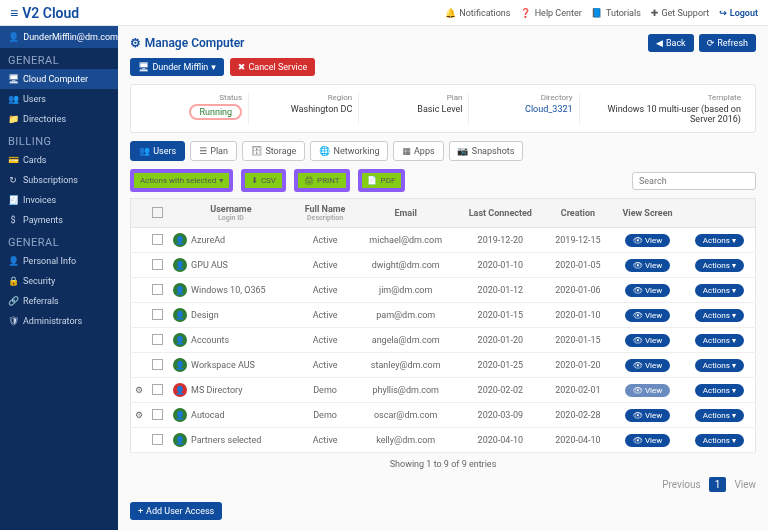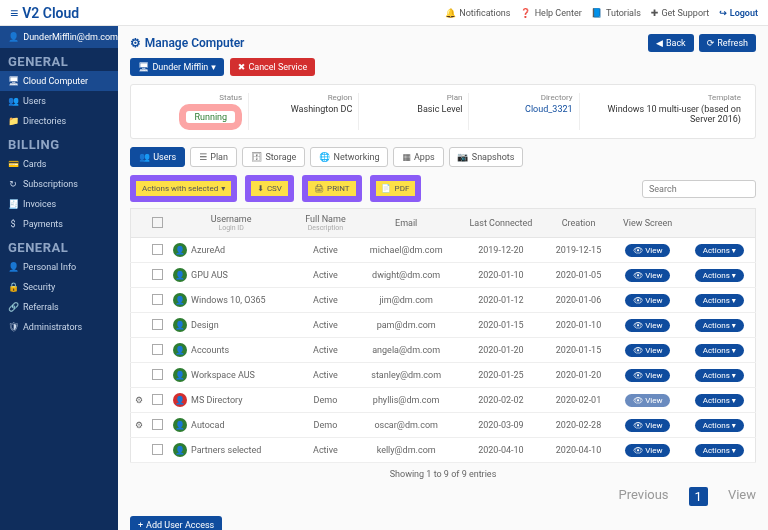--- a/index.html
+++ b/index.html
@@ -6,60 +6,60 @@
 body{font-size:10px;color:#333;background:#fff;width:768px;height:530px;overflow:hidden}
 .topbar{height:26px;display:flex;align-items:center;padding:0 10px;border-bottom:1px solid #e5e5e5}
 .brand{display:flex;align-items:center;font-size:14px;font-weight:600;color:#0f4c9e}
 .brand-icon{margin-right:4px;font-size:14px;cursor:pointer}
 .top-right{margin-left:auto;display:flex;gap:10px;font-size:9px;color:#555}
 .top-right .tlink{display:flex;align-items:center;gap:3px;cursor:pointer}
 .top-right .tlink.logout{color:#0f4c9e;font-weight:600}
 .shell{display:flex;height:504px}
 .sidebar{width:118px;background:#0f2d5c;color:#c9d6e8;display:flex;flex-direction:column;font-size:9px}
 .org-select{background:#1a4a8f;color:#fff;padding:6px 8px;display:flex;align-items:center;gap:4px;cursor:pointer;font-size:9px}
-.sb-section{padding:6px 8px 2px;font-size:13px;font-weight:700;color:#8fa5c5;letter-spacing:.5px}
+.sb-section{padding:6px 8px 2px;font-size:11px;font-weight:400;color:#8fa5c5;letter-spacing:.5px}
 .sb-item{padding:5px 8px;display:flex;align-items:center;gap:5px;cursor:pointer;color:#c9d6e8}
 .sb-item.active{background:#1a4a8f;color:#fff}
 .sb-icon{width:10px;text-align:center;font-size:9px}
 .main{flex:1;background:#fafafa;padding:8px 12px;overflow:auto}
 .page-head{display:flex;align-items:center;margin-bottom:6px}
 .page-title{color:#0f4c9e;font-size:12px;font-weight:600;display:flex;align-items:center;gap:4px}
 .head-btns{margin-left:auto;display:flex;gap:5px}
 .btn{border:none;border-radius:3px;padding:4px 8px;font-size:9px;cursor:pointer;display:inline-flex;align-items:center;gap:3px;color:#fff}
 .btn-blue{background:#0f4c9e}
 .btn-red{background:#d32f2f}
-.btn-outline{background:#fde047;border:6px solid #8b5cf6;color:#555}
+.btn-outline{background:#84cc16;border:4px solid #8b5cf6;color:#555}
 .cancel-row{margin-bottom:8px;display:flex;gap:6px}
 .status-card{background:#fff;border:1px solid #e5e5e5;border-radius:3px;padding:8px;display:flex;margin-bottom:8px}
 .status-col{flex:1;text-align:right;font-size:9px;border-right:1px solid #eee;padding:0 6px}
 .status-col:last-child{border-right:none}
 .status-label{color:#888;font-size:8px;margin-bottom:2px}
 .status-val{font-size:9px}
-.status-val.pill{display:inline-block;border:7px solid #fca5a5;color:#2e7d32;border-radius:10px;padding:1px 8px}
+.status-val.pill{display:inline-block;border:2px solid #fca5a5;color:#2e7d32;border-radius:10px;padding:1px 8px}
 .status-val.link{color:#0f4c9e}
 .tabs{display:flex;gap:5px;margin-bottom:8px}
 .tab{background:#fff;border:1px solid #ccc;padding:4px 8px;font-size:9px;border-radius:3px;cursor:pointer;display:flex;align-items:center;gap:3px;color:#555}
 .tab.active{background:#0f4c9e;color:#fff;border-color:#0f4c9e}
 .toolbar{display:flex;align-items:center;gap:8px;margin-bottom:6px}
 .toolbar .btn-outline{padding:3px 6px;font-size:8px}
 .search-box{margin-left:auto}
-.search-box input{border:1px solid #ccc;border-radius:3px;padding:3px 6px;font-size:9px;width:114px}
+.search-box input{border:1px solid #ccc;border-radius:3px;padding:3px 6px;font-size:9px;width:124px}
 .tbl{width:100%;background:#fff;border:1px solid #e5e5e5;border-collapse:collapse;font-size:9px}
-.tbl th{background:#f5f5f5;padding:5px 4px;font-weight:400;color:#666;text-align:center;border-bottom:1px solid #e5e5e5}
+.tbl th{background:#f5f5f5;padding:5px 4px;font-weight:700;color:#666;text-align:center;border-bottom:1px solid #e5e5e5}
 .tbl th .sub{display:block;font-size:7px;color:#aaa}
 .tbl td{padding:5px 4px;border-bottom:1px solid #eee;text-align:center;color:#666}
 .tbl td.uname{text-align:left;padding-left:6px}
 .udot{display:inline-flex;width:14px;height:14px;border-radius:50%;color:#fff;align-items:center;justify-content:center;margin-right:4px;font-size:8px}
 .udot.g{background:#2e7d32}
 .udot.r{background:#d32f2f}
 .chk{width:11px;height:11px;border:1px solid #aaa;display:inline-block;cursor:pointer}
 .pill-btn{background:#0f4c9e;color:#fff;border:none;border-radius:10px;padding:2px 8px;font-size:8px;cursor:pointer;display:inline-flex;align-items:center;gap:2px}
 .pill-btn.faded{background:#6a8bbf}
 .tbl-footer{display:flex;justify-content:center;align-items:center;margin-top:6px;font-size:9px;color:#666}
-.pager{margin-left:auto;display:flex;align-items:flex-start;gap:20px;font-size:13px;color:#999}
+.pager{margin-left:auto;display:flex;align-items:center;gap:8px;font-size:10px;color:#999}
 .pg-cur{background:#0f4c9e;color:#fff;padding:2px 6px;border-radius:2px}
 .adduser{margin-top:10px}
 .gear-exp{width:10px;text-align:left;color:#555}
 </style>
 </head>
 <body>
 
 <div class="topbar">
   <div class="brand">
     <span class="brand-icon">≡</span>

